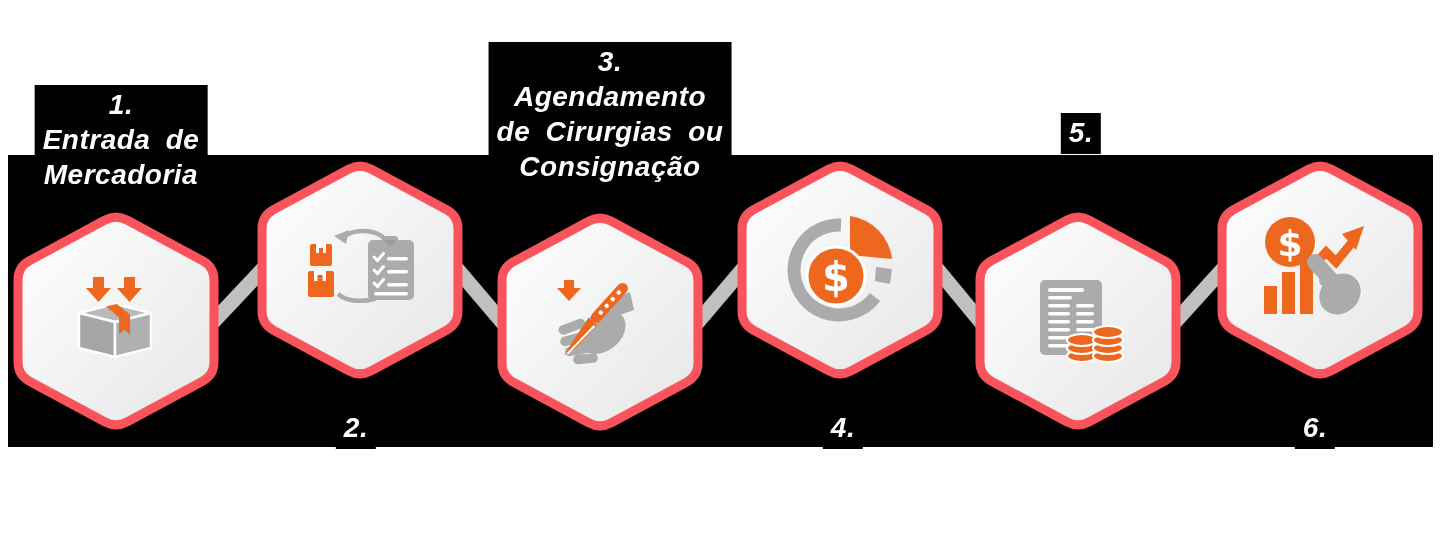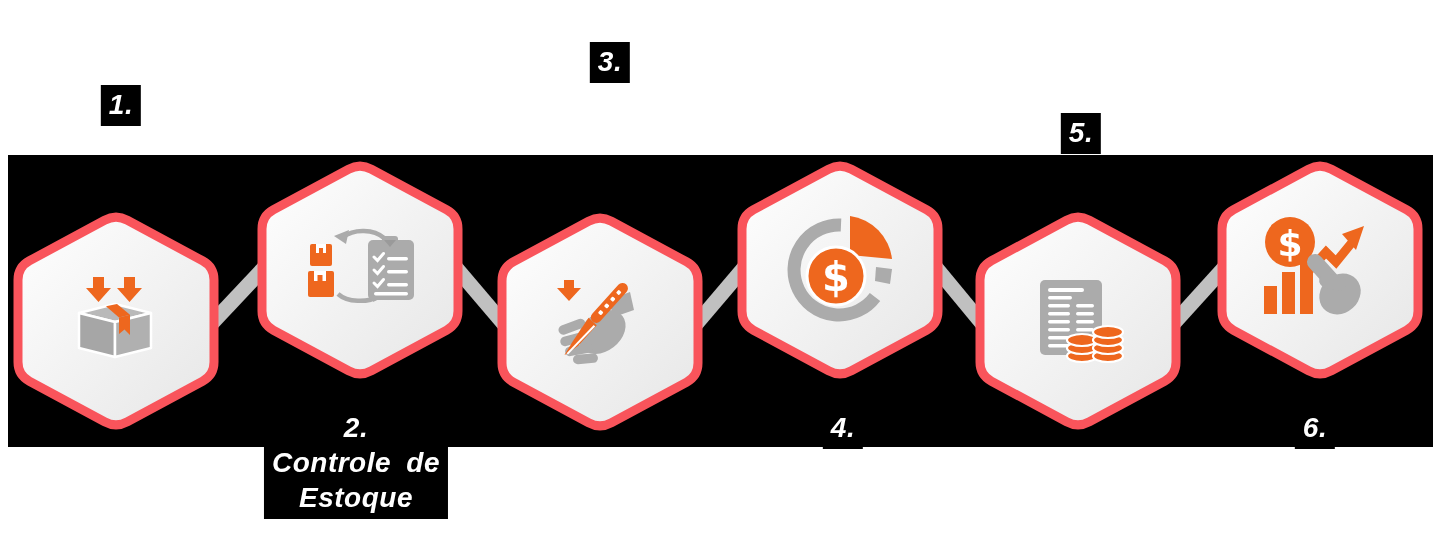--- a/index.html
+++ b/index.html
@@ -172,28 +172,31 @@
       <g fill="var(--gray)">
         <rect x="-13" y="-16" width="16" height="48" rx="8" transform="rotate(-42 -5 -8)"></rect>
         <ellipse cx="20" cy="24" rx="22" ry="19" transform="rotate(-42 20 24)"></ellipse>
         <rect x="6" y="-2" width="14" height="28" rx="7" transform="rotate(-78 13 12)"></rect>
       </g>
     </g>
   </svg>
 
   <div class="lbl" style="left:121px;top:85px">
     <span class="num">1.</span>
+    <span class="txt">Entrada de
+Mercadoria</span>
   </div>
   <div class="lbl" style="left:356px;top:408px">
     <span class="num">2.</span>
-    <span class="txt">Controle de
-Estoque</span>
   </div>
   <div class="lbl" style="left:610px;top:42px">
     <span class="num">3.</span>
+    <span class="txt">Agendamento
+de Cirurgias ou
+Consignação</span>
   </div>
   <div class="lbl" style="left:843px;top:408px">
     <span class="num">4.</span>
   </div>
   <div class="lbl" style="left:1081px;top:113px">
     <span class="num">5.</span>
   </div>
   <div class="lbl" style="left:1315px;top:408px">
     <span class="num">6.</span>
   </div>

